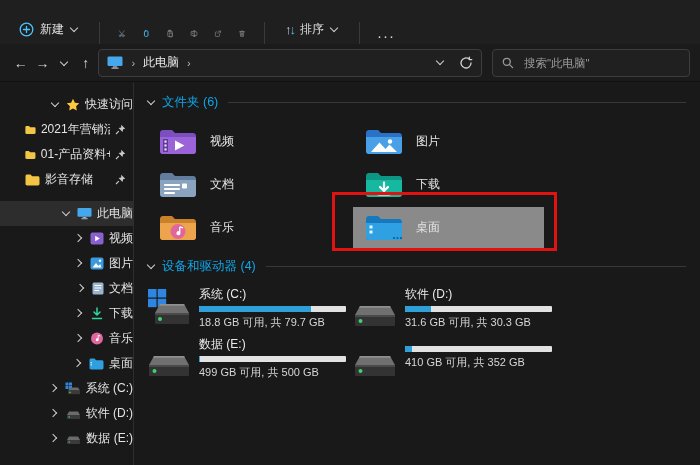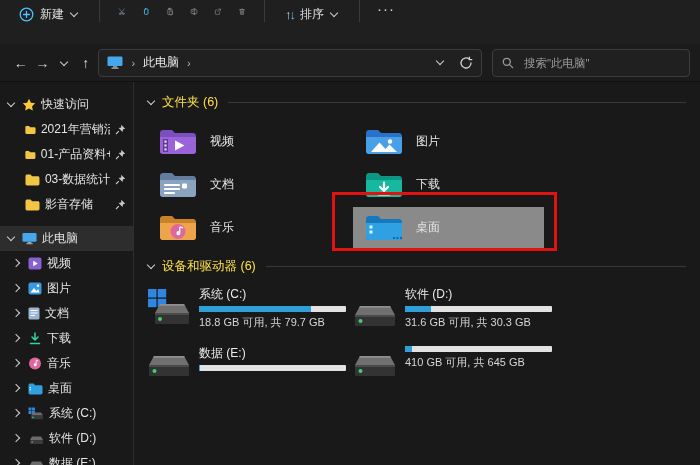--- a/index.html
+++ b/index.html
@@ -7,21 +7,21 @@
   body {
     width:700px; height:465px; overflow:hidden;
     background:#191919; color:#e6e6e6;
     font-family:"Liberation Sans", sans-serif; font-size:12px;
   }
   .window { position:relative; width:700px; height:465px; display:flex; flex-direction:column; }
 
   
   .toolbar {
     height:44px; flex:0 0 44px; background:#1f1f1f;
-    display:flex; align-items:flex-start; padding:0 10px; gap:2px;
+    display:flex; align-items:flex-end; padding:0 10px; gap:2px;
   }
   .tbtn {
     display:flex; align-items:center; gap:6px; padding:6px 9px;
     border-radius:4px; color:#e0e0e0; cursor:default; white-space:nowrap;
   }
   .ticon { display:flex; align-items:center; justify-content:center; width:22px; height:22px; padding:0 7px; }
   .tdivider { width:1px; height:22px; background:#3a3a3a; margin:0 9px; flex:0 0 1px; }
   .chev { width:9px; height:9px; position:relative; display:inline-block; flex:0 0 9px; }
   .chev::before {
     content:""; position:absolute; left:1px; top:0px; width:5px; height:5px;
@@ -59,32 +59,32 @@
     color:#cfcfcf; font-family:"Liberation Sans",sans-serif; font-size:11.5px;
   }
   .searchbox input::placeholder { color:#9a9a9a; }
 
   
   .bodyrow { flex:1; display:flex; overflow:hidden; }
   .sidebar {
     width:134px; flex:0 0 134px; border-right:1px solid #2e2e2e;
     padding-top:10px; overflow:hidden;
   }
-  .trow { height:25px; display:flex; align-items:center; padding-left:7px; gap:5px; cursor:default; }
+  .trow { height:25px; display:flex; align-items:center; padding-left:7px; gap:5px; cursor:default;justify-content:flex-end; }
   .trow .lbl { white-space:nowrap; overflow:hidden; font-size:12px; color:#e4e4e4; }
   .trow.child { padding-left:13px; }
   .trow.qa-item { padding-left:25px; }
   .trow.selected { background:#2d2d2d; }
   .trow .chevslot { width:10px; flex:0 0 10px; display:flex; }
   .pin { margin-left:auto; margin-right:7px; flex:0 0 auto; }
   .tree-gap { height:9px; }
 
   
   .main { flex:1; position:relative; padding:12px 14px 0 13px; overflow:hidden; }
-  .sec { display:flex; align-items:center; height:16px; margin-bottom:11px; gap:6px; color:#fde047; font-size:12.5px; }
+  .sec { display:flex; align-items:center; height:16px; margin-bottom:11px; gap:6px; color:#0ea5e9; font-size:12.5px; }
   .sec .line { flex:1; height:1px; background:#393939; margin-left:4px; }
   .fgrid { display:grid; grid-template-columns:196px 196px; column-gap:10px; row-gap:2px; }
   .ftile { width:191px; height:41px; display:flex; align-items:center; gap:13px; padding-left:12px; cursor:default; }
   .ftile .fname { font-size:12px; }
   .ftile.sel { background:#8a8a8a; }
   .annotation-box {
     position:absolute; left:198px; top:110px; width:225px; height:59px;
     border:3px solid #e01212; pointer-events:none; z-index:5;
   }
   .sec2 { margin-top:10px; }
@@ -222,30 +222,20 @@
         <span class="lbl">01-产品资料+图片</span>
         <svg class="pin" width="11" height="11" viewBox="0 0 11 11">
             <path d="M6.2.8l4 4-2.1.5-.6 2.6L3.6 4l2.6-.6z" fill="#c9c9c9"></path>
             <path d="M3.8 7.2L1 10" stroke="#c9c9c9" stroke-width="1.1"></path>
           </svg>
       </div>
       <div class="trow qa-item">
         <svg width="15" height="12" viewBox="0 0 15 12">
             <path d="M.5 2.2C.5 1.3 1.2.6 2.1.6h3.4l1.6 1.6h5.8c.9 0 1.6.7 1.6 1.6v6c0 .9-.7 1.6-1.6 1.6H2.1c-.9 0-1.6-.7-1.6-1.6z" fill="#f3c545"></path>
           </svg>
-        <span class="lbl">03-数据统计</span>
-        <svg class="pin" width="11" height="11" viewBox="0 0 11 11">
-            <path d="M6.2.8l4 4-2.1.5-.6 2.6L3.6 4l2.6-.6z" fill="#c9c9c9"></path>
-            <path d="M3.8 7.2L1 10" stroke="#c9c9c9" stroke-width="1.1"></path>
-          </svg>
-      </div>
-      <div class="trow qa-item">
-        <svg width="15" height="12" viewBox="0 0 15 12">
-            <path d="M.5 2.2C.5 1.3 1.2.6 2.1.6h3.4l1.6 1.6h5.8c.9 0 1.6.7 1.6 1.6v6c0 .9-.7 1.6-1.6 1.6H2.1c-.9 0-1.6-.7-1.6-1.6z" fill="#f3c545"></path>
-          </svg>
         <span class="lbl">影音存储</span>
         <svg class="pin" width="11" height="11" viewBox="0 0 11 11">
             <path d="M6.2.8l4 4-2.1.5-.6 2.6L3.6 4l2.6-.6z" fill="#c9c9c9"></path>
             <path d="M3.8 7.2L1 10" stroke="#c9c9c9" stroke-width="1.1"></path>
           </svg>
       </div>
       <div class="tree-gap"></div>
       <div class="trow selected">
         <span class="chevslot">
             <span class="chev"></span>
@@ -428,21 +418,21 @@
               <circle cx="36" cy="25" r="1.1" fill="#0d5d94"></circle>
             </svg>
           <span class="fname">桌面</span>
         </div>
       </div>
 
       <div class="annotation-box"></div>
 
       <div class="sec sec2">
         <span class="chev"></span>
-        <span>设备和驱动器 (6)</span>
+        <span>设备和驱动器 (4)</span>
         <span class="line"></span>
       </div>
 
       <div class="dgrid">
         <div class="dtile">
           <div class="dicon">
             <svg width="44" height="40" viewBox="0 0 44 40">
                 <rect x="1" y="1" width="8.5" height="8.5" fill="#2f86e0"></rect>
                 <rect x="10.7" y="1" width="8.5" height="8.5" fill="#2f86e0"></rect>
                 <rect x="1" y="10.7" width="8.5" height="8.5" fill="#2f86e0"></rect>
@@ -488,36 +478,37 @@
                 <rect x="2" y="11" width="40" height="11" rx="1.5" fill="#333"></rect>
                 <rect x="2" y="11" width="40" height="2" fill="#4a4a4a"></rect>
                 <circle cx="7.5" cy="17" r="2" fill="#3fd16e"></circle>
               </svg>
           </div>
           <div class="dinfo">
             <div class="dname">数据 (E:)</div>
             <div class="dbar">
                 <div class="dfill" style="width: 1%;"></div>
               </div>
+            <div class="ddetail">499 GB 可用, 共 500 GB</div>
           </div>
         </div>
         <div class="dtile">
           <div class="dicon">
             <svg width="44" height="24" viewBox="0 0 44 24">
                 <polygon points="7,2 37,2 42,11 2,11" fill="#707070"></polygon>
                 <polygon points="7,2 37,2 38,3.8 6,3.8" fill="#8f8f8f"></polygon>
                 <rect x="2" y="11" width="40" height="11" rx="1.5" fill="#333"></rect>
                 <rect x="2" y="11" width="40" height="2" fill="#4a4a4a"></rect>
                 <circle cx="7.5" cy="17" r="2" fill="#3fd16e"></circle>
               </svg>
           </div>
           <div class="dinfo">
             <div class="dbar">
                 <div class="dfill" style="width: 5%;"></div>
               </div>
-            <div class="ddetail">410 GB 可用, 共 645 GB</div>
+            <div class="ddetail">410 GB 可用, 共 352 GB</div>
           </div>
         </div>
       </div>
 
     </div>
   </div>
 </div>
 
 </body></html>

